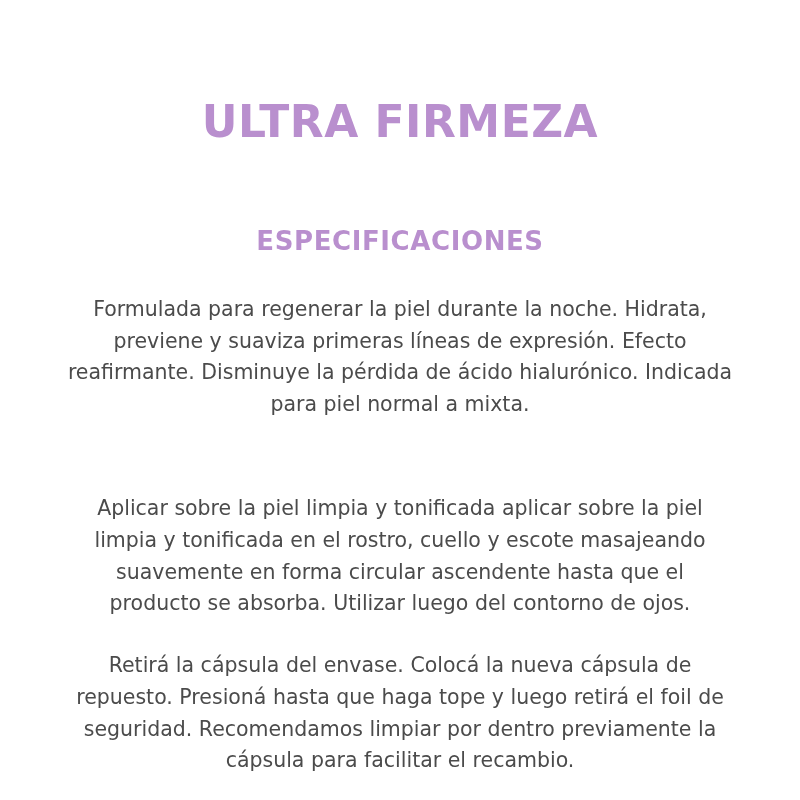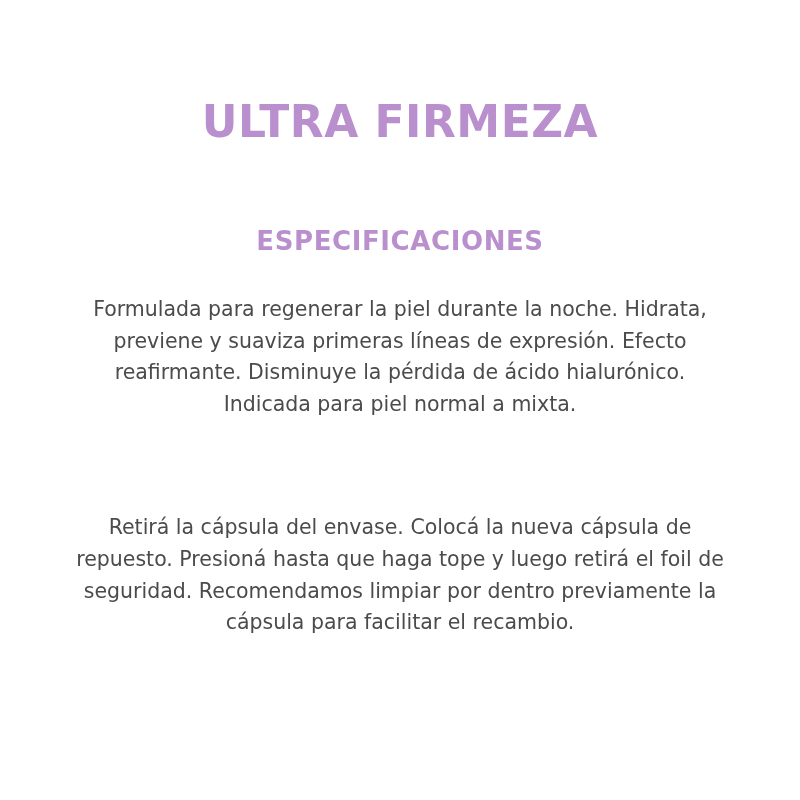--- a/index.html
+++ b/index.html
@@ -56,21 +56,21 @@
     margin-top: 62px;
   }
   .section-usage {
     margin-top: 50px;
   }
   .body-text {
     font-family: "DejaVu Sans", sans-serif;
     font-size: 20.5px;
     line-height: 1.55;
     color: #4b4b4b;
-    margin: 11px;
+    margin: 0;
     max-width: 680px;
   }
   .spec-text {
     margin-top: 22px;
     max-width: 690px;
   }
   .usage-text {
     margin-top: 22px;
     max-width: 660px;
   }
@@ -87,16 +87,17 @@
   <h1 class="product-title">
     <span class="line">ULTRA FIRMEZA</span>
   </h1>
 
   <div class="section section-spec">
     <h2 class="section-heading">ESPECIFICACIONES</h2>
     <p class="body-text spec-text">Formulada para regenerar la piel durante la noche. Hidrata, previene y suaviza primeras líneas de expresión. Efecto reafirmante. Disminuye la pérdida de ácido hialurónico. Indicada para piel normal a mixta.</p>
   </div>
 
   <div class="section section-usage">
+    <p class="body-text usage-text">Aplicar sobre la piel limpia y tonificada aplicar sobre la piel limpia y tonificada en el rostro, cuello y escote masajeando suavemente en forma circular ascendente hasta que el producto se absorba. Utilizar luego del contorno de ojos.</p>
     <p class="body-text usage-text-2">Retirá la cápsula del envase. Colocá la nueva cápsula de repuesto. Presioná hasta que haga tope y luego retirá el foil de seguridad. Recomendamos limpiar por dentro previamente la cápsula para facilitar el recambio.</p>
   </div>
 
 </div>
 
 </body></html>

